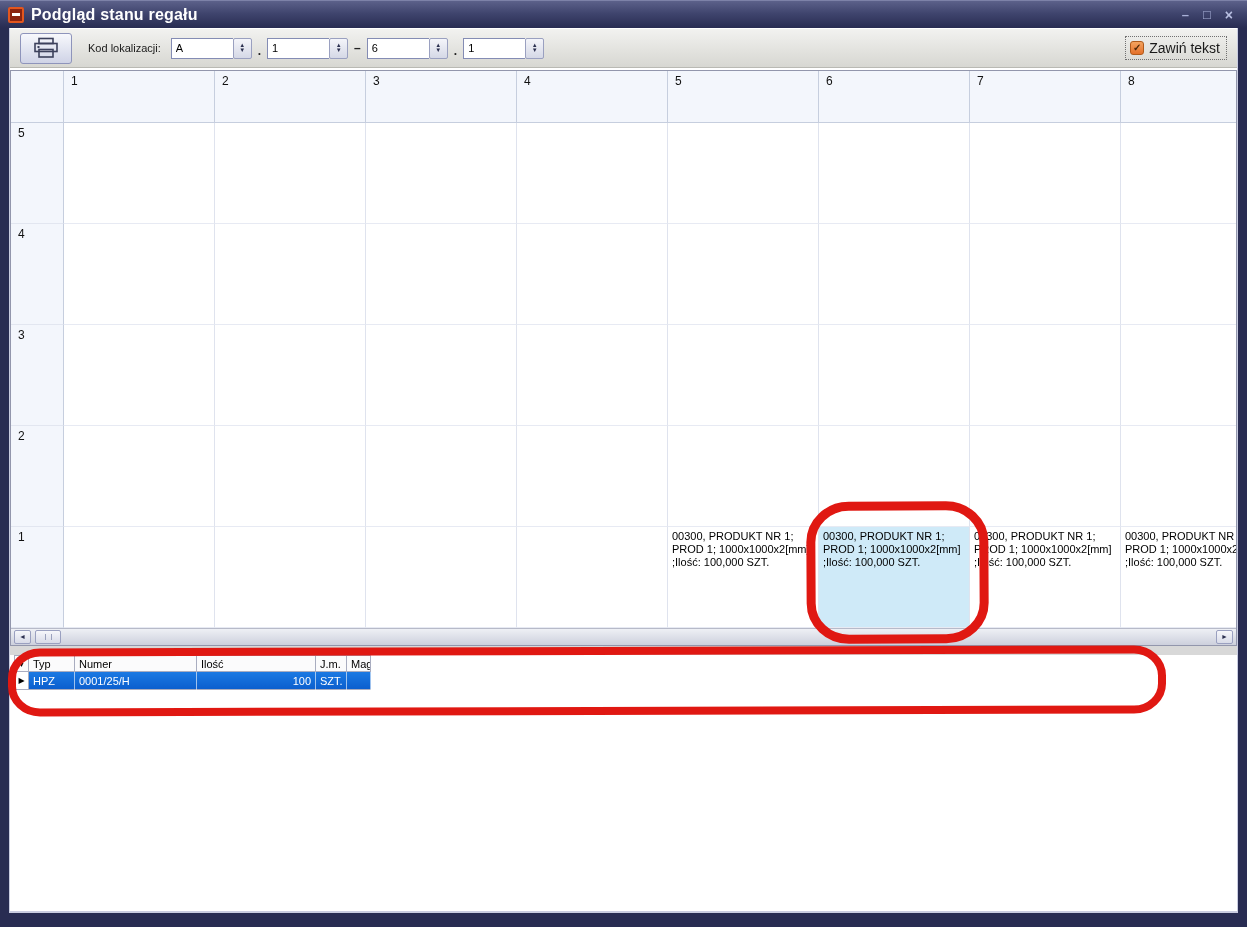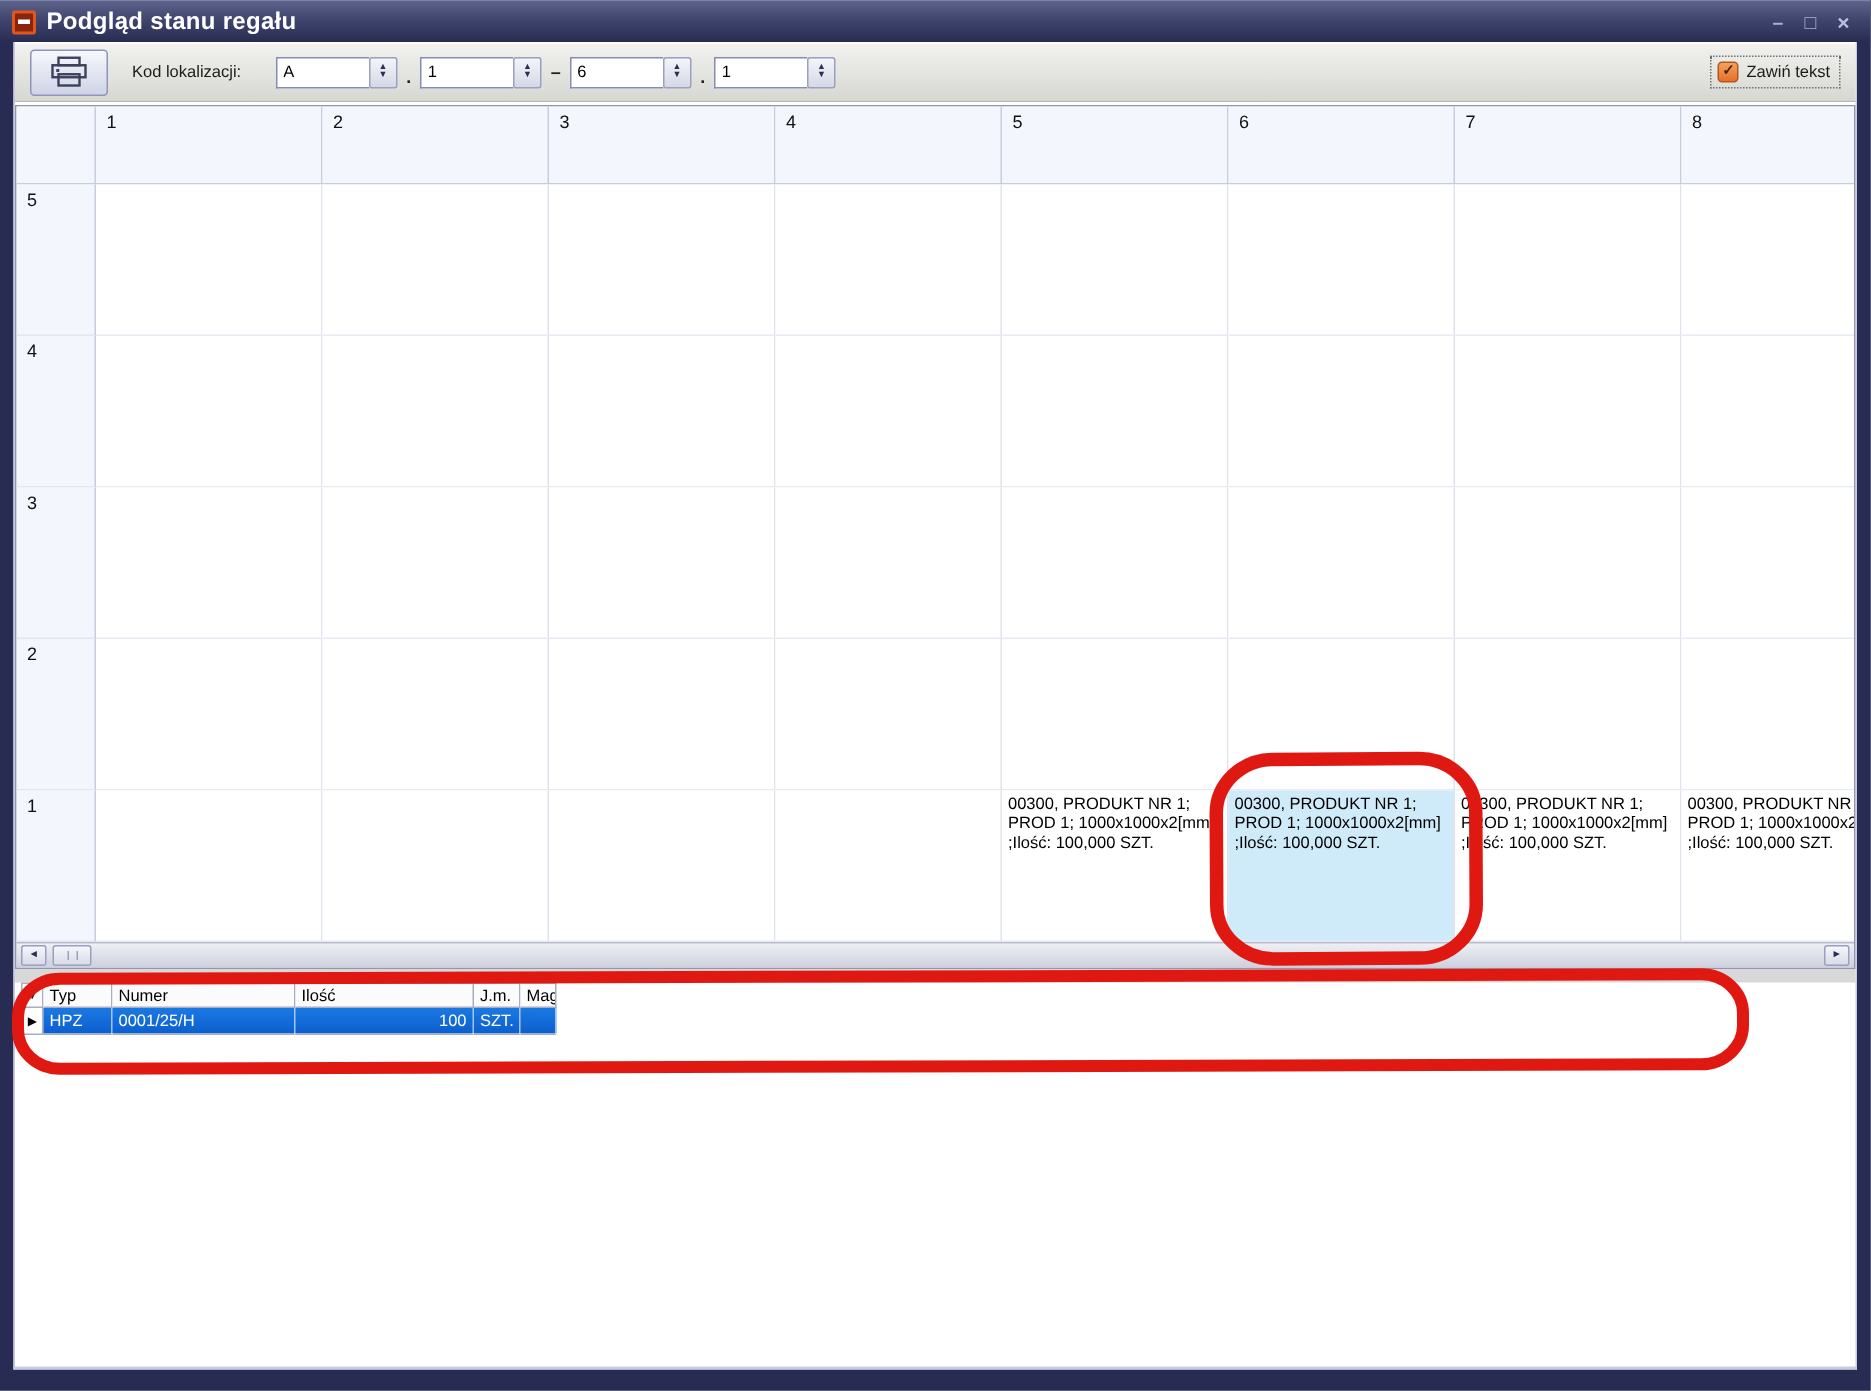--- a/index.html
+++ b/index.html
@@ -24,36 +24,36 @@
     border-left:1px solid #c9cce0; border-right:1px solid #c9cce0; border-bottom:2px solid #c9cce0; }
 
   
   .toolbar { position:absolute; left:0; top:0; width:100%; height:40px;
     background:linear-gradient(180deg,#f2f2f0 0%,#e3e3df 55%,#d7d7d2 100%);
     border-top:1px solid #ffffff; border-bottom:1px solid #b9b9b3;
     display:flex; align-items:center; padding:0 10px; font-size:11px; color:#1a1a1a; }
   .print-btn { width:52px; height:31px; border:1px solid #8e94bb; border-radius:3px;
     background:linear-gradient(180deg,#f7f8fc 0%,#dfe2ef 60%,#cfd3e6 100%);
     display:flex; align-items:center; justify-content:center; margin-right:16px; }
-  .loc-label { margin-right:23px; }
+  .loc-label { margin-right:10px; }
   .spin { display:flex; align-items:center; }
   .spin-field { width:62px; height:21px; border:1px solid #848cb4; border-right:none; font-size:11px;
     font-family:"Liberation Sans",sans-serif; padding:0 0 0 4px; outline:none; background:#fff; color:#000; }
   .spin-btn { width:19px; height:21px; border:1px solid #9aa0c0; border-radius:2px;
     background:linear-gradient(180deg,#f4f5fa,#d5d8e6); display:flex; flex-direction:column;
     align-items:center; justify-content:center; }
   .spin-btn span { font-size:6px; line-height:5px; color:#2c3050; }
   .sep { margin:6px 6px 0 6px; font-size:12px; font-weight:bold; color:#222; }
   .sep.dash { margin-top:0; }
   .tb-spacer { flex:1; }
   .chk-wrap { display:flex; align-items:center; gap:5px; border:1px dotted #707070; padding:3px 6px 3px 4px; }
   .chk-box { width:14px; height:14px; border:1px solid #b05a1a; border-radius:3px;
     background:linear-gradient(180deg,#f3a35f,#e4702a); display:flex; align-items:center; justify-content:center;
     font-size:10px; line-height:10px; color:#4a2508; font-weight:bold; }
-  .chk-label { font-size:11px; }
+  .chk-label { font-size:14px; }
 
   
   .grid-area { position:absolute; left:0; top:42px; width:1227px; height:576px;
     border:1px solid #9296ac; background:#fff; overflow:hidden; }
   .g-hrow { display:flex; height:52px; background:#f3f6fc; border-bottom:1px solid #c6cede; }
   .g-corner { width:53px; flex:0 0 auto; border-right:1px solid #c6cede; background:#f3f6fc; }
   .g-ch { width:151px; flex:0 0 auto; border-right:1px solid #c6cede; background:#f3f6fc;
     font-size:12px; color:#111; padding:3px 0 0 7px; }
   .g-row { display:flex; height:101px; }
   .g-rh { width:53px; flex:0 0 auto; background:#f3f6fc; border-right:1px solid #c6cede;

